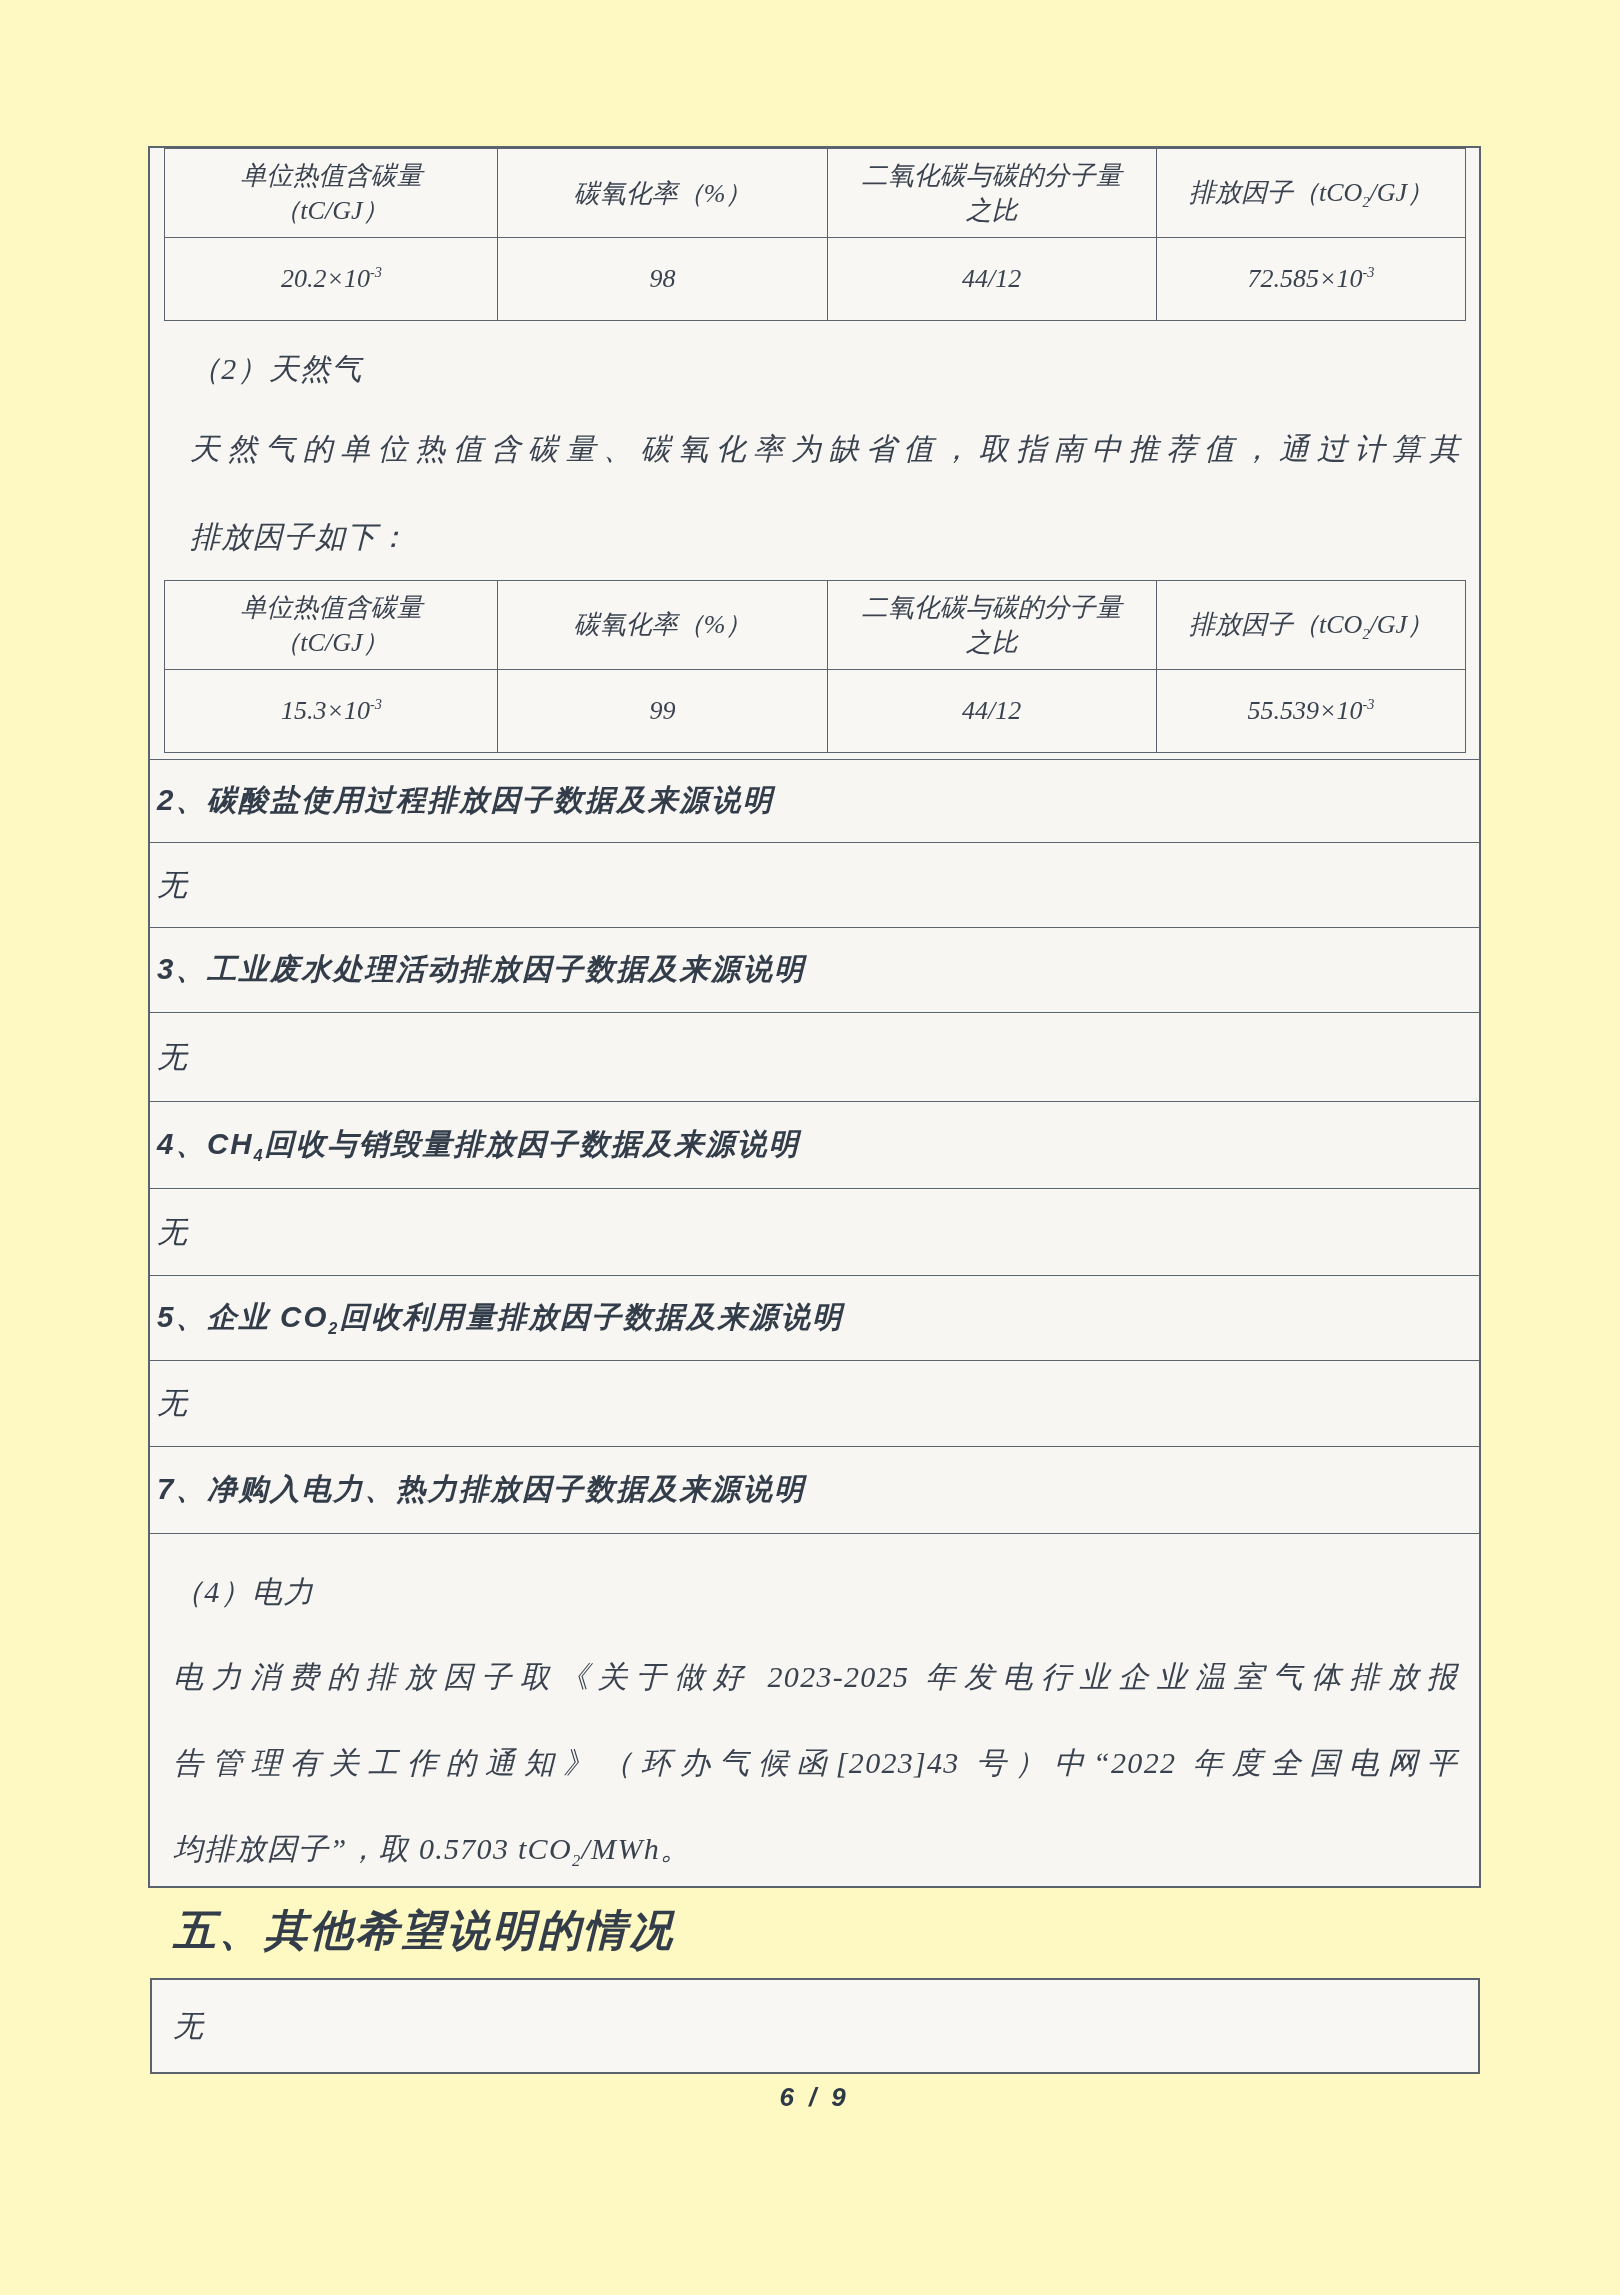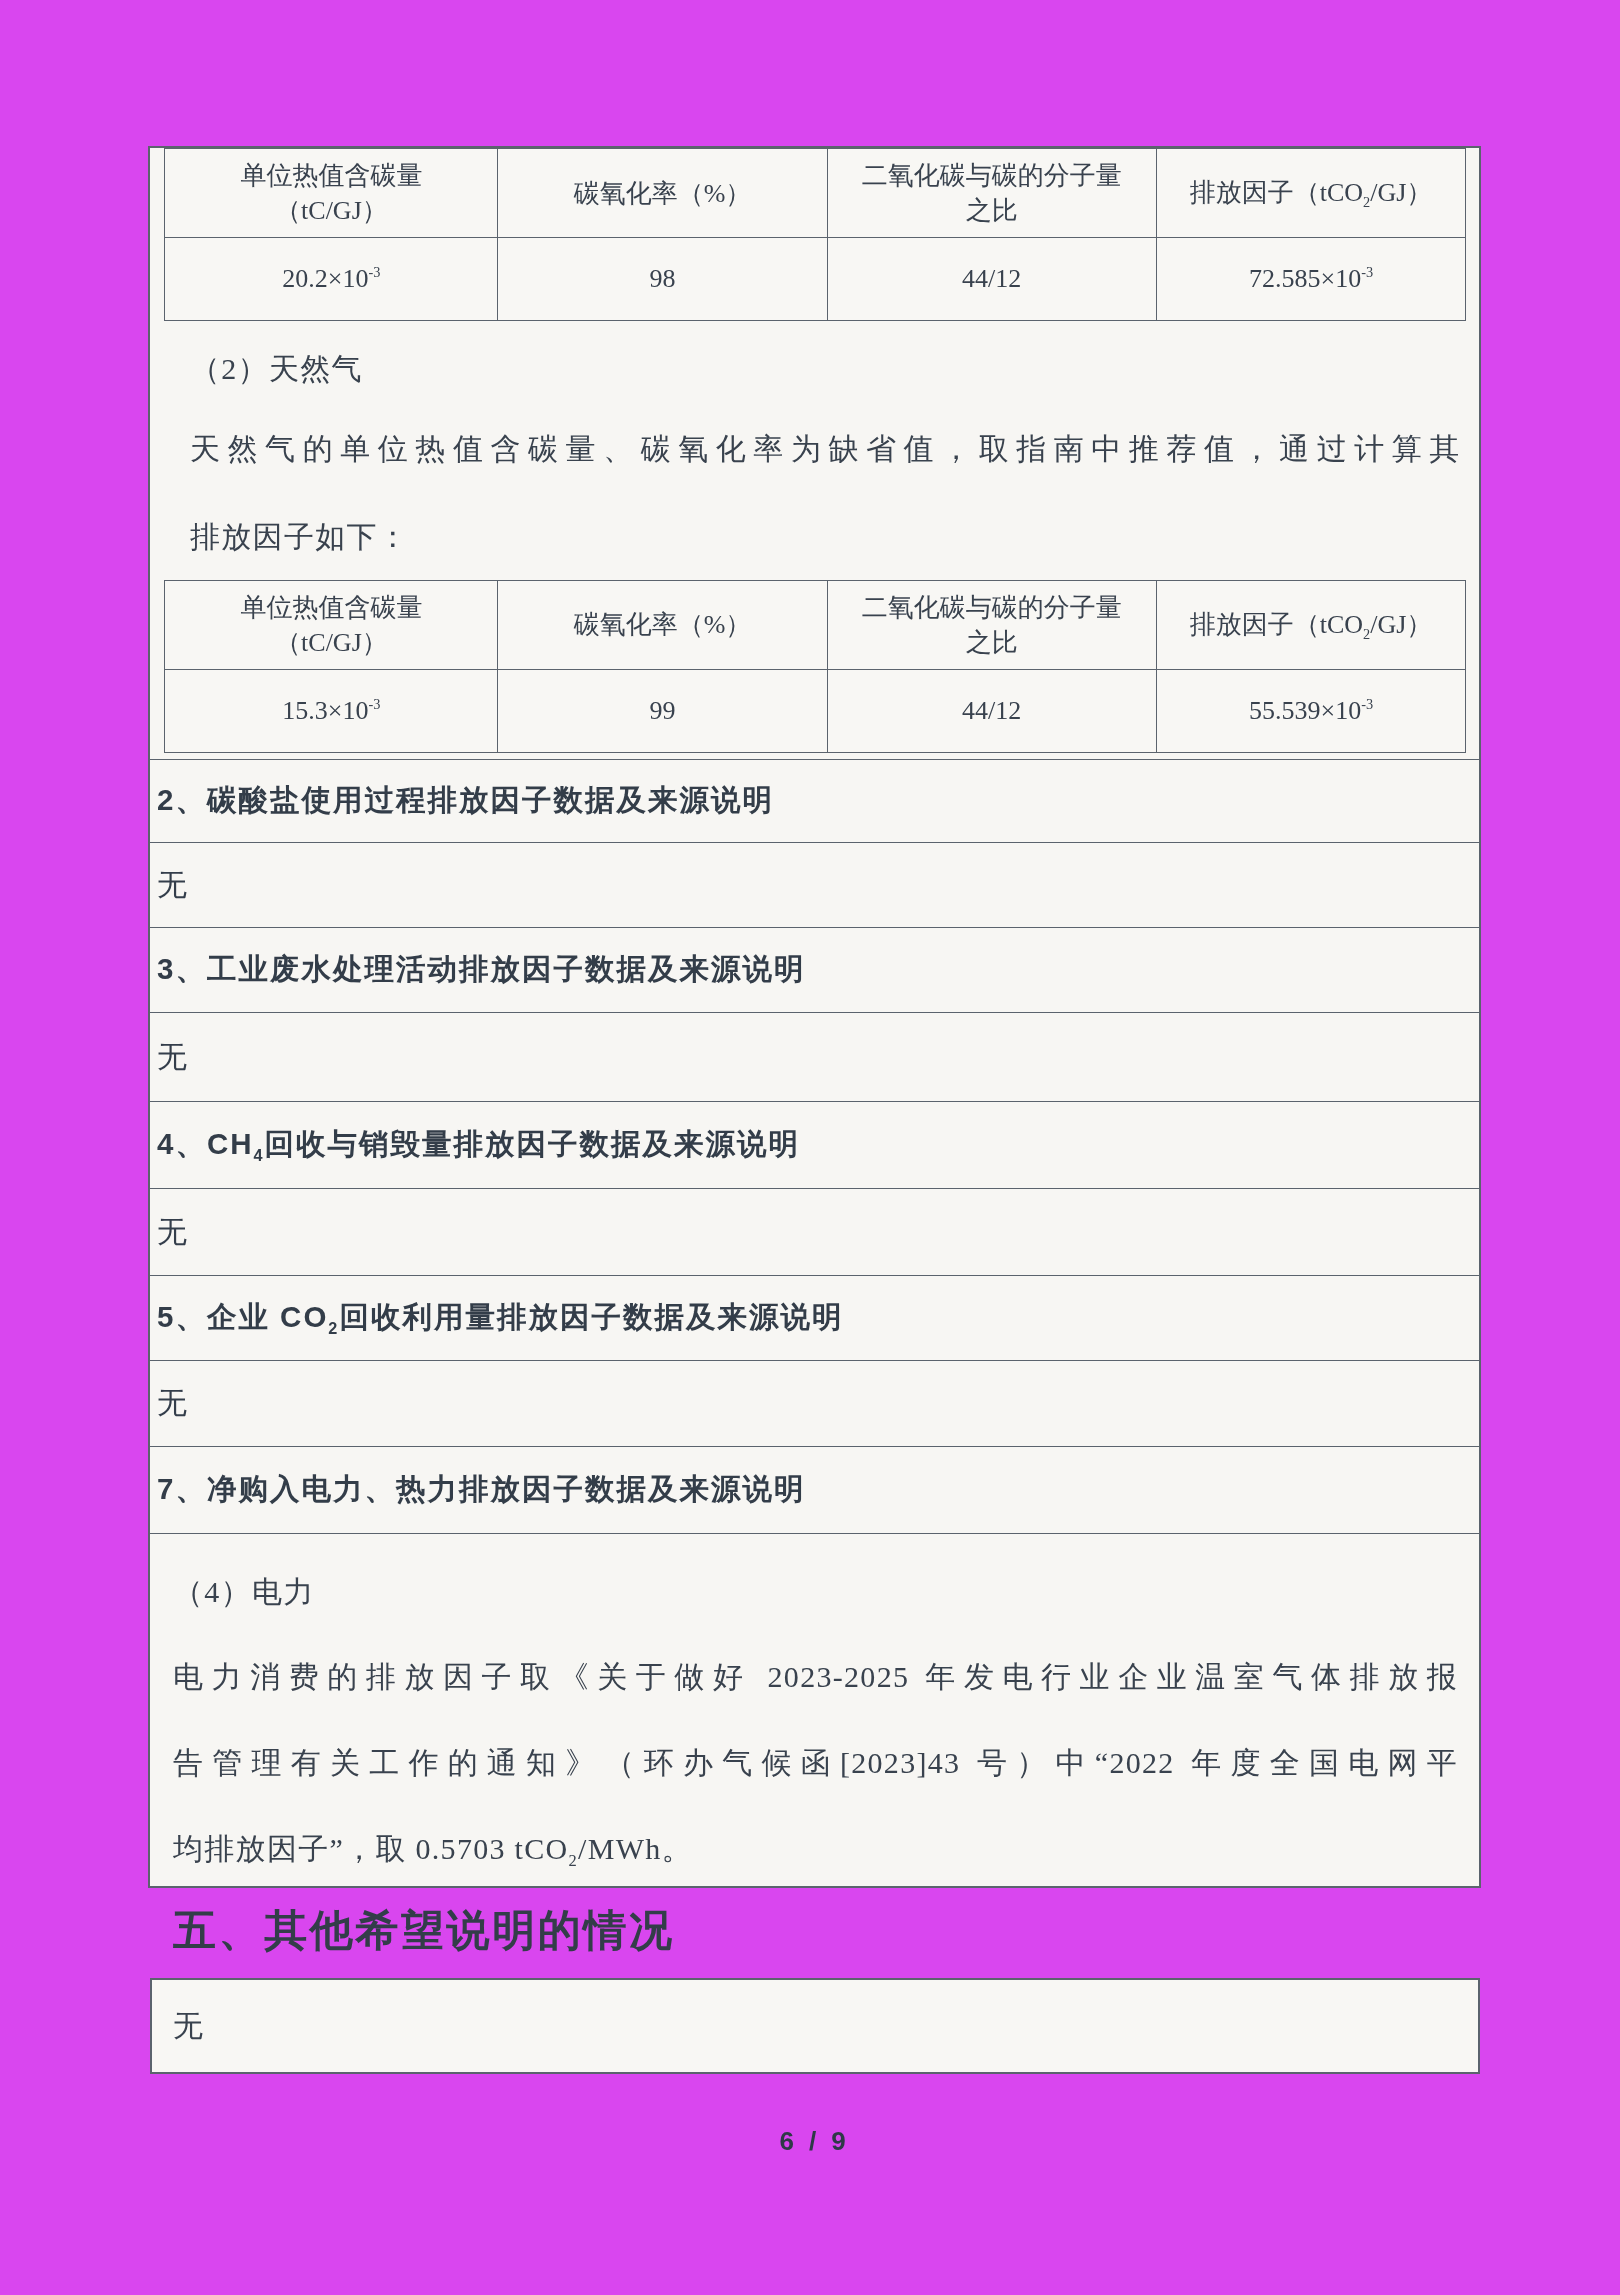--- a/index.html
+++ b/index.html
@@ -3,23 +3,24 @@
 <meta charset="utf-8">
 <style>
   html,body { margin:0; padding:0; }
   body {
     background:#eceae7;
     font-family:"Liberation Serif","DejaVu Serif",serif;
   }
   .page {
     position:relative;
     width:1621px; height:2295px;
-    background:#d946ef;
+    background:#fef9c3;
     color:#343e4b;
     overflow:hidden;
+    font-style:italic;
   }
   
   .outer {
     position:absolute;
     left:148px; top:146px;
     width:1333px;
     border:2px solid #5b636d;
     box-sizing:border-box;
     background:#f7f6f3;
   }
@@ -112,21 +113,20 @@
   .page-number {
     position:absolute;
     left:148px; top:2082px;
     width:1333px;
     text-align:center;
     font-family:"Liberation Sans","DejaVu Sans",sans-serif;
     font-weight:bold;
     font-size:26px;
     letter-spacing:3.9px;
     color:#2e3947;
-    margin-top:44px;
   }
 </style>
 </head>
 <body>
 
 <div class="page">
 
   <div class="outer">
 
     <div class="block-a">

